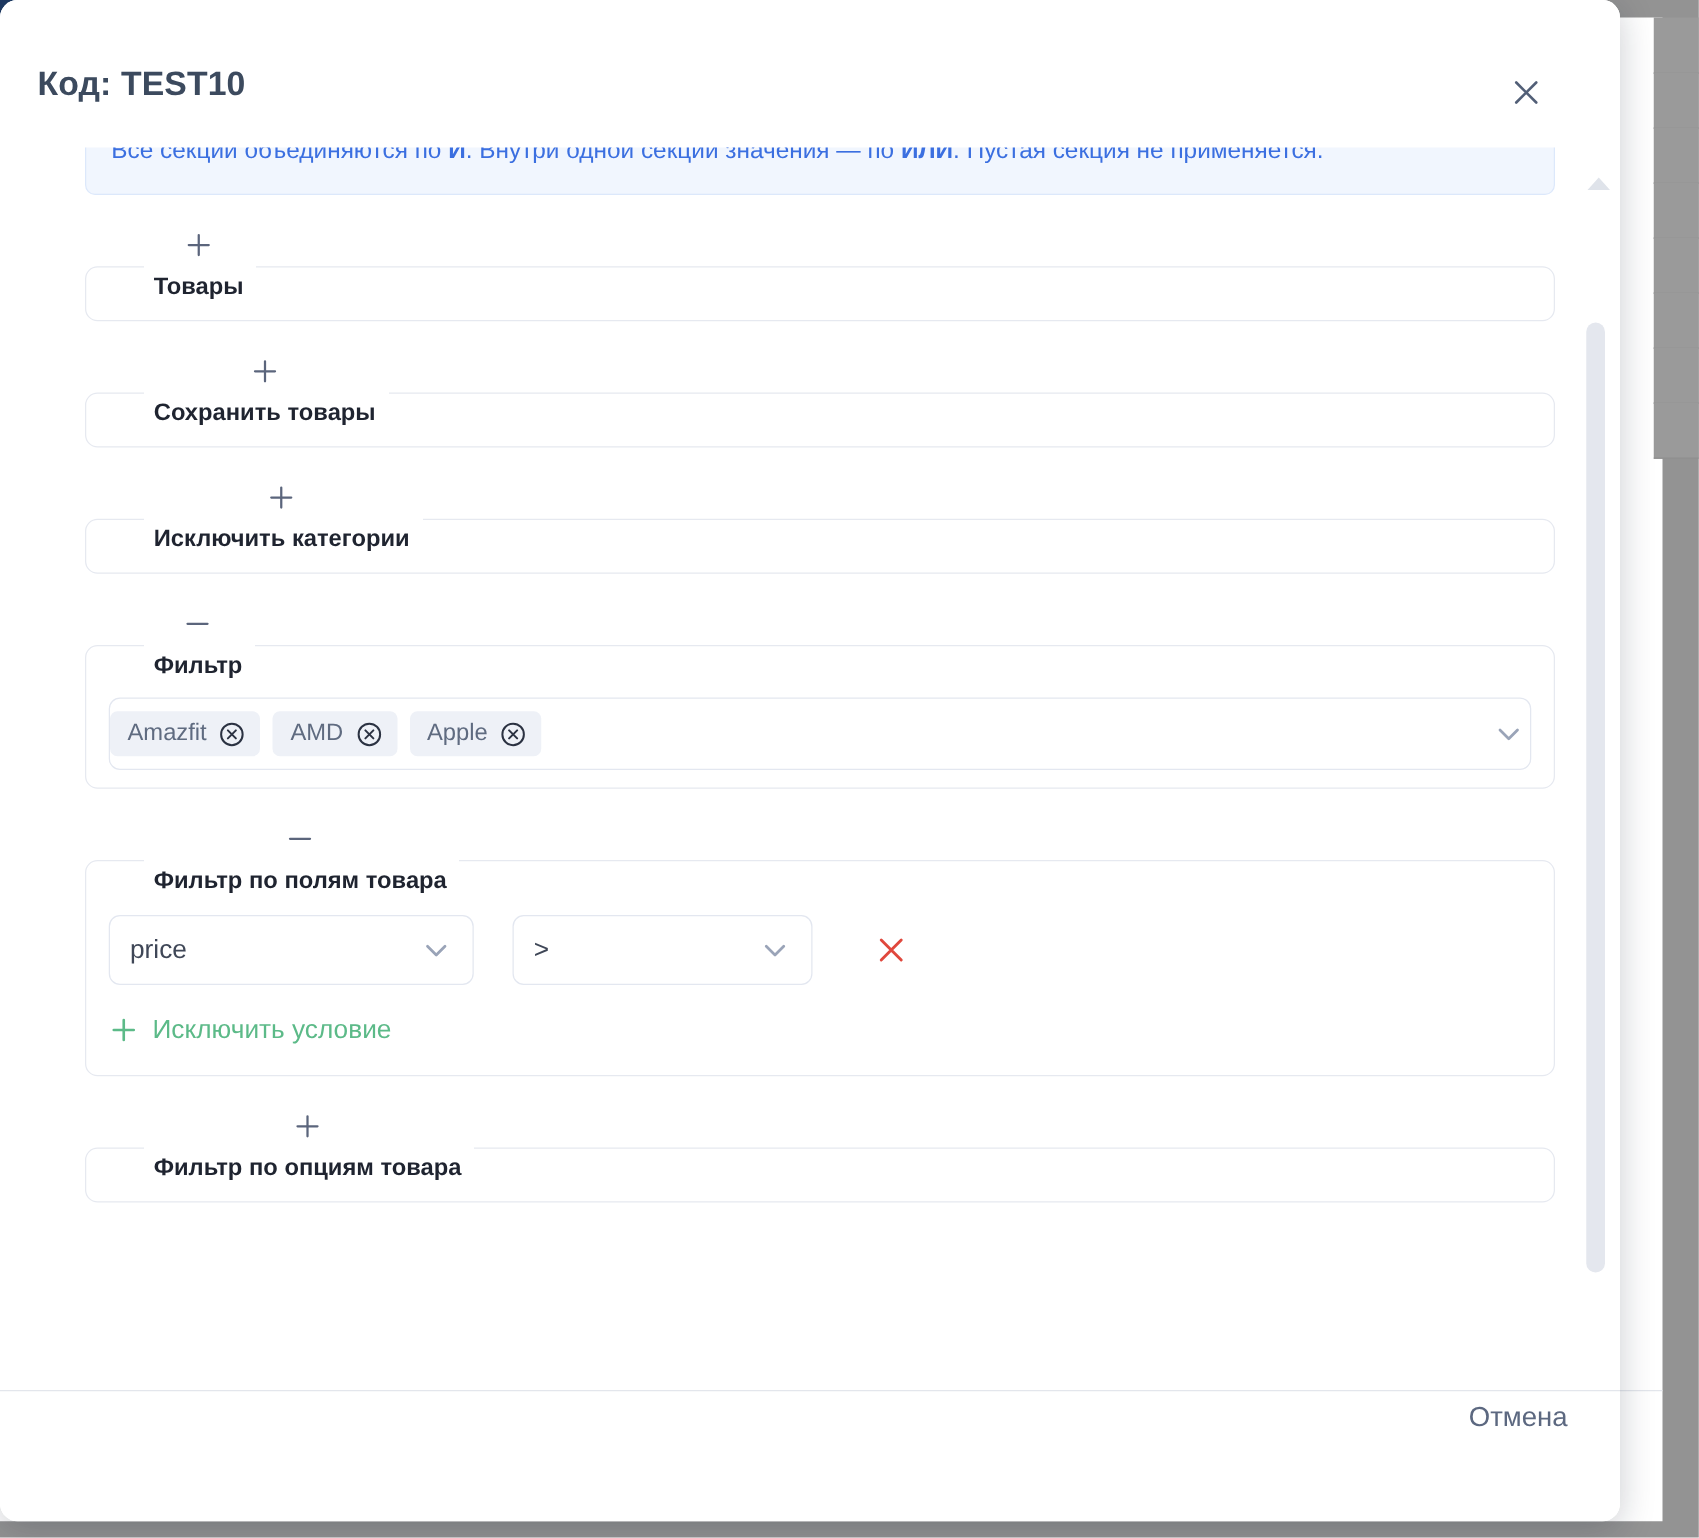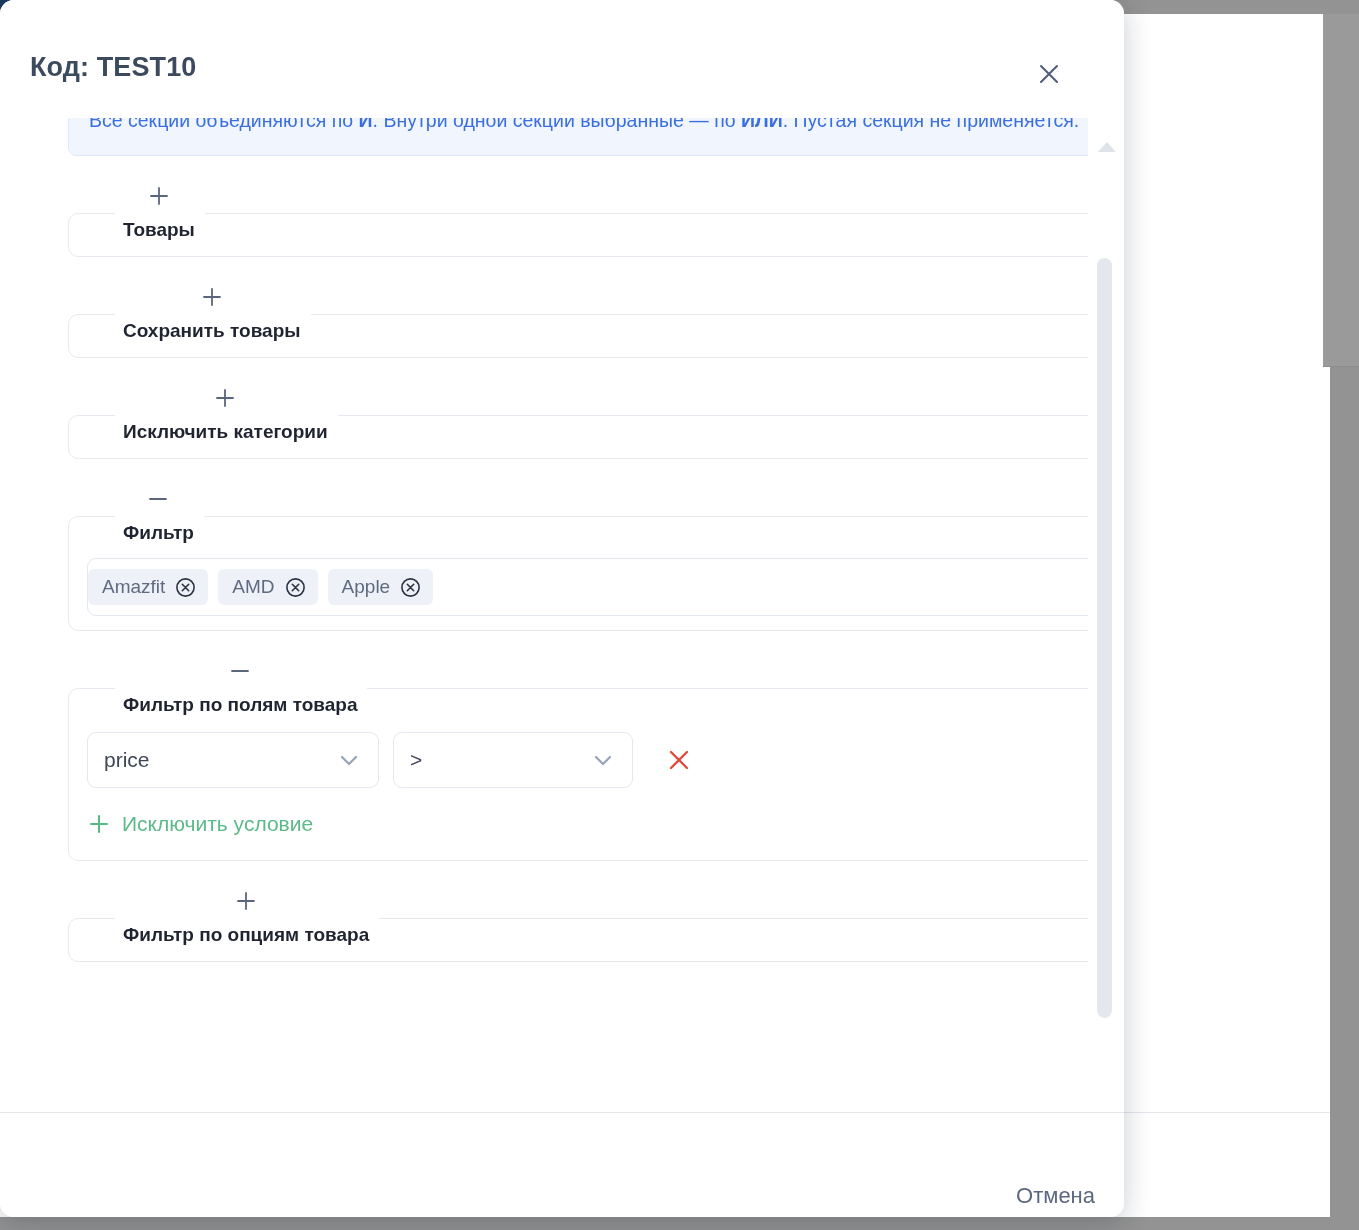--- a/index.html
+++ b/index.html
@@ -65,21 +65,21 @@
     right: 0;
     width: 36px;
     border-bottom: 1px solid #8d8d8d;
     background: #9a9a9a;
   }
 
   
   .modal {
     position: absolute;
     left: 0; top: 0;
-    width: 1124px;
+    width: 1296px;
     height: 1217px;
     background: #ffffff;
     border-radius: 14px;
     box-shadow: 0 6px 28px rgba(15, 23, 42, .22);
     overflow: hidden;
     display: flex;
     flex-direction: column;
   }
   .modal-header {
     height: 118px;
@@ -209,21 +209,21 @@
     margin-left: auto;
     color: #9aa4b8;
     display: inline-flex;
     padding-right: 4px;
   }
 
   
   .cond-row {
     display: flex;
     align-items: center;
-    gap: 14px;
+    gap: 31px;
     margin-top: 16px;
   }
   .select-box, .text-box {
     height: 56px;
     border: 1px solid #e3e7f0;
     border-radius: 9px;
     display: flex;
     align-items: center;
     padding: 0 16px;
     font-size: 21px;
@@ -288,24 +288,24 @@
     background: #e4e7ee;
     cursor: pointer;
   }
 
   
   .modal-footer {
     flex: 0 0 105px;
     border-top: 1px solid #e3e6ec;
     background: #fff;
     display: flex;
-    align-items: flex-end;
+    align-items: flex-start;
     justify-content: flex-end;
     gap: 34px;
-    padding-right: 23px;
+    padding-right: 36px;
     box-sizing: border-box;
   }
   .btn-cancel {
     font-size: 22px;
     color: #5c6880;
     background: none;
     border: none;
     cursor: pointer;
     font-family: inherit;
     padding: 8px 6px;
@@ -356,21 +356,21 @@
         <path d="M5 5 L21 21 M21 5 L5 21"></path>
       </svg>
     </div>
   </div>
 
   <div class="modal-body">
     <div class="scroll-area">
       <div class="scroll-inner">
 
         <div class="info-banner">
-          <span>Все секции объединяются по </span><b>И</b><span>. Внутри одной секции выбранные — по </span><b>ИЛИ</b><span>. Пустая секция не применяется.</span>
+          <span>Все секции объединяются по </span><b>И</b><span>. Внутри одной секции значения — по </span><b>ИЛИ</b><span>. Пустая секция не применяется.</span>
         </div>
 
         <fieldset class="section empty">
           <legend>
             <span class="toggle-icon">
               <svg width="22" height="22" viewBox="0 0 22 22" fill="none" stroke="#5b657c" stroke-width="1.8" stroke-linecap="round">
                   <path d="M11 3 V19 M3 11 H19"></path>
                 </svg>
             </span>
             <span>Товары</span>

